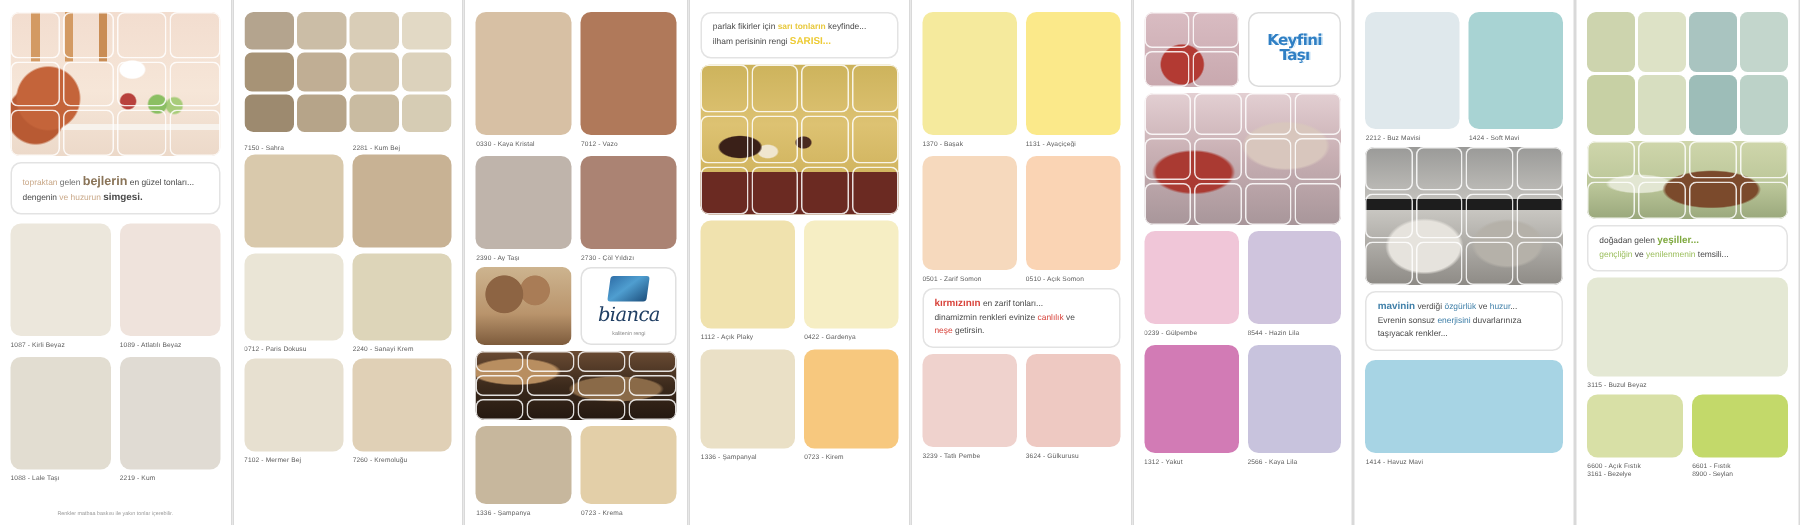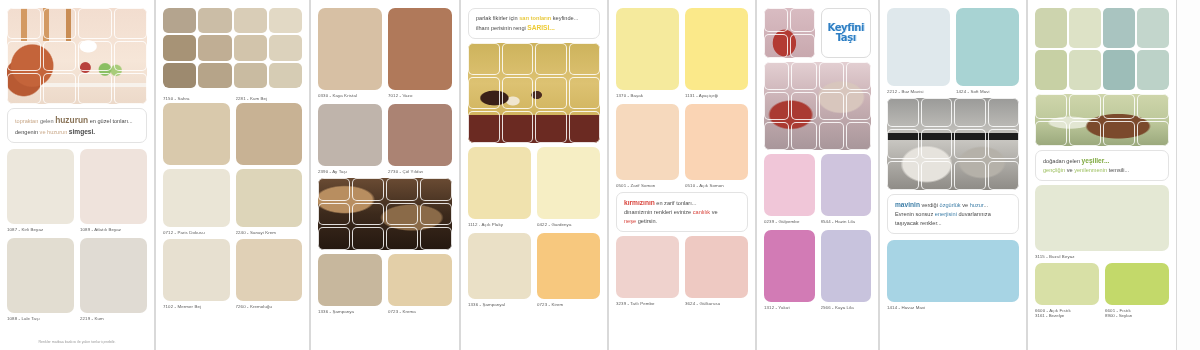--- a/index.html
+++ b/index.html
@@ -170,21 +170,21 @@
           <i></i>
           <i></i>
           <i></i>
           <i></i>
           <i></i>
           <i></i>
       </div>
     </div>
 
     <div class="caption-box">
-      <span style="color:#c9a888">topraktan </span><span style="color:#6b6b6b">gelen </span><span class="big" style="color:#8a7458">huzurun</span><span> en güzel tonları...</span><br>
+      <span style="color:#c9a888">topraktan </span><span style="color:#6b6b6b">gelen </span><span class="big" style="color:#8a7458">bejlerin</span><span> en güzel tonları...</span><br>
       <span>dengenin </span><span style="color:#c9a888">ve huzurun </span><span class="mid">simgesi.</span>
     </div>
 
     <div class="swatch-grid" style="margin-top:2px">
       <div class="swatch">
         <div class="chip" style="height:75px;background:#ece7dc"></div>
         <div class="lbl"><span>1087</span> - <span>Kirli Beyaz</span></div>
       </div>
       <div class="swatch">
         <div class="chip" style="height:75px;background:#efe3dc"></div>
@@ -262,20 +262,33 @@
       <div class="swatch">
         <div class="chip" style="height:62px;background:#bfb4ab"></div>
         <div class="lbl"><span>2390</span> - <span>Ay Taşı</span></div>
       </div>
       <div class="swatch">
         <div class="chip" style="height:62px;background:#ab8373"></div>
         <div class="lbl"><span>2730</span> - <span>Çöl Yıldızı</span></div>
       </div>
     </div>
 
+    <div style="display:grid;grid-template-columns:1fr 1fr;gap:6px">
+      <div class="photo" style="height:52px">
+        <div class="scene" style="background:
+             radial-gradient(circle at 30% 35%, #8d6443 0 22%, transparent 23%),
+             radial-gradient(circle at 62% 30%, #a97c56 0 18%, transparent 19%),
+             linear-gradient(180deg,#cdb48f 0%, #b9946c 60%, #7d5b3c 100%)"></div>
+      </div>
+      <div class="logo-box" style="height:52px">
+        <div class="mark"></div>
+        <div class="brand">bianca</div>
+        <div class="brandsub">kalitenin rengi</div>
+      </div>
+    </div>
 
     <div class="photo" style="height:72px">
       <div class="scene" style="background:linear-gradient(180deg,#6a4b33 0%,#3c2a1c 50%,#241810 100%)"></div>
       <div class="scene" style="background:
            radial-gradient(ellipse at 20% 30%, #b88e60 0 18%, transparent 20%),
            radial-gradient(ellipse at 70% 55%, #8a6a48 0 22%, transparent 24%)"></div>
       <div class="grid-ov" style="grid-template-columns:repeat(4,1fr);grid-template-rows:repeat(3,1fr)">
         <i></i>
           <i></i>
           <i></i>
@@ -383,21 +396,21 @@
         <div class="chip" style="height:62px;background:#efd2cd"></div>
         <div class="lbl"><span>3239</span> - <span>Tatlı Pembe</span></div>
       </div>
       <div class="swatch">
         <div class="chip" style="height:62px;background:#eec9c2"></div>
         <div class="lbl"><span>3624</span> - <span>Gülkurusu</span></div>
       </div>
     </div>
   </div>
 
-  <div class="panel" style="width:123px">
+  <div class="panel" style="width:148px">
     <div style="display:grid;grid-template-columns:1fr 1fr;gap:6px">
       <div class="photo" style="height:50px">
         <div class="scene" style="background:linear-gradient(180deg,#d9bcc2 0%,#c8a8ae 100%)"></div>
         <div class="scene" style="background:radial-gradient(ellipse at 40% 70%, #b33a33 0 26%, transparent 28%)"></div>
         <div class="grid-ov" style="grid-template-columns:repeat(2,1fr);grid-template-rows:repeat(2,1fr)">
             <i></i>
             <i></i>
             <i></i>
             <i></i>
           </div>

